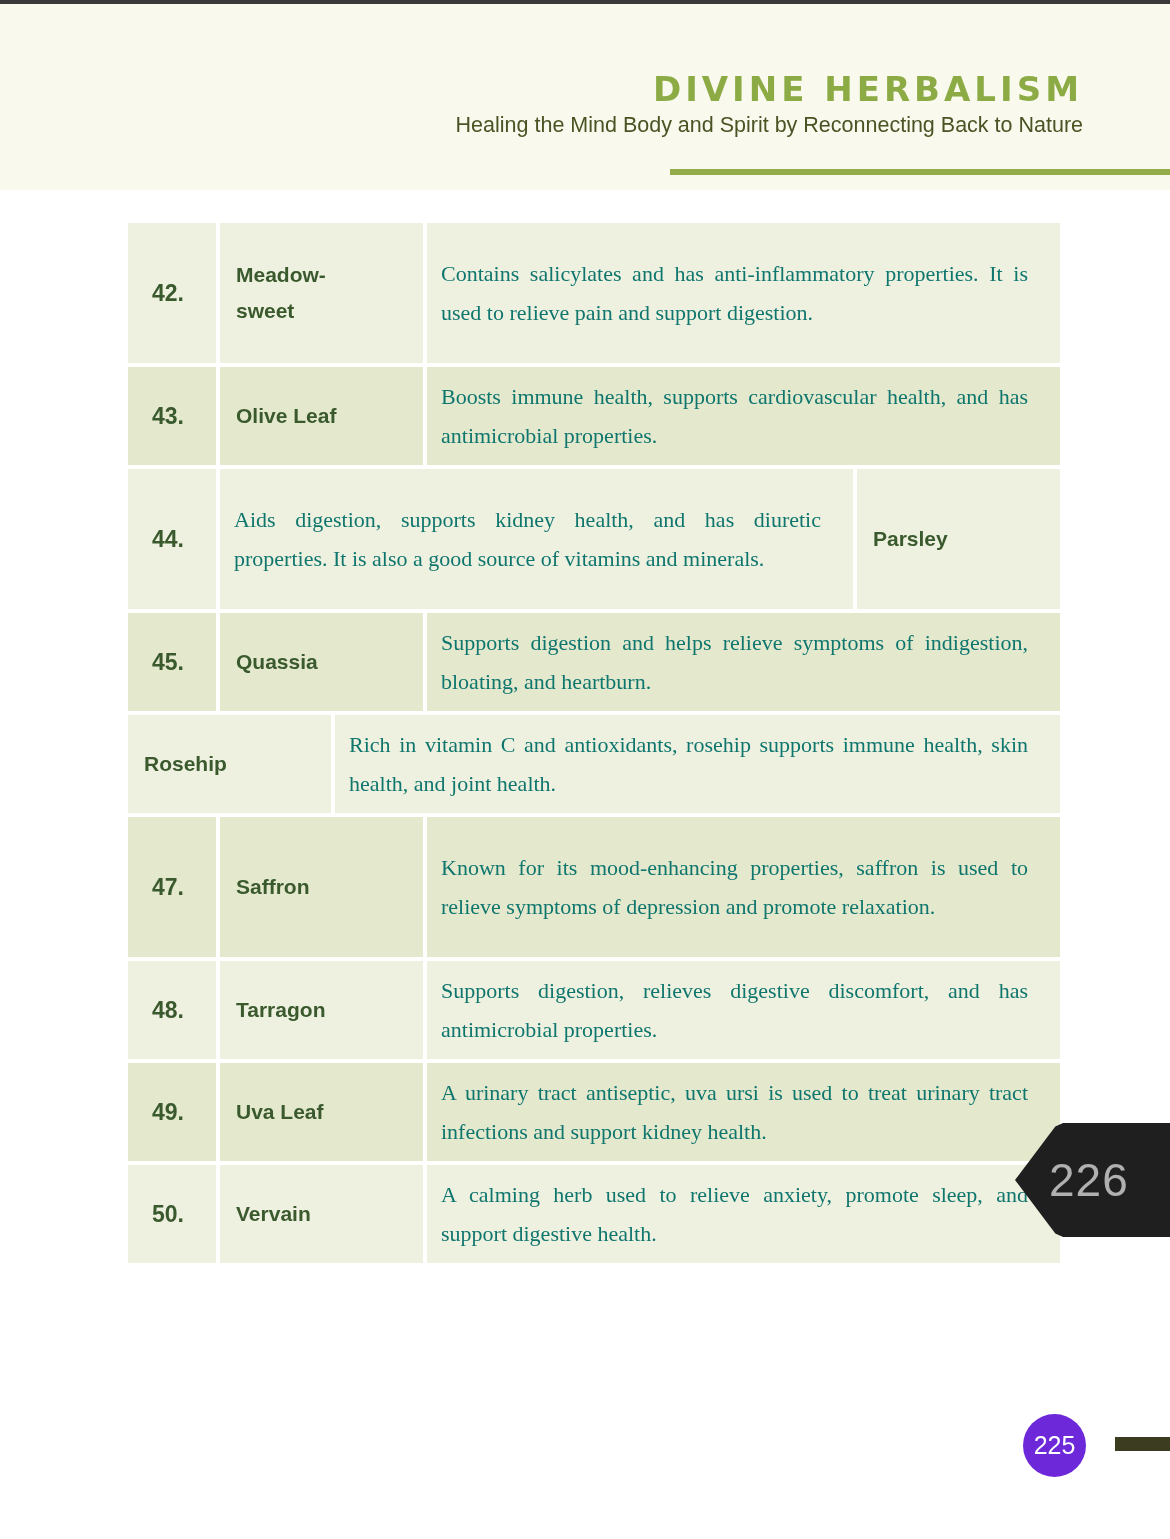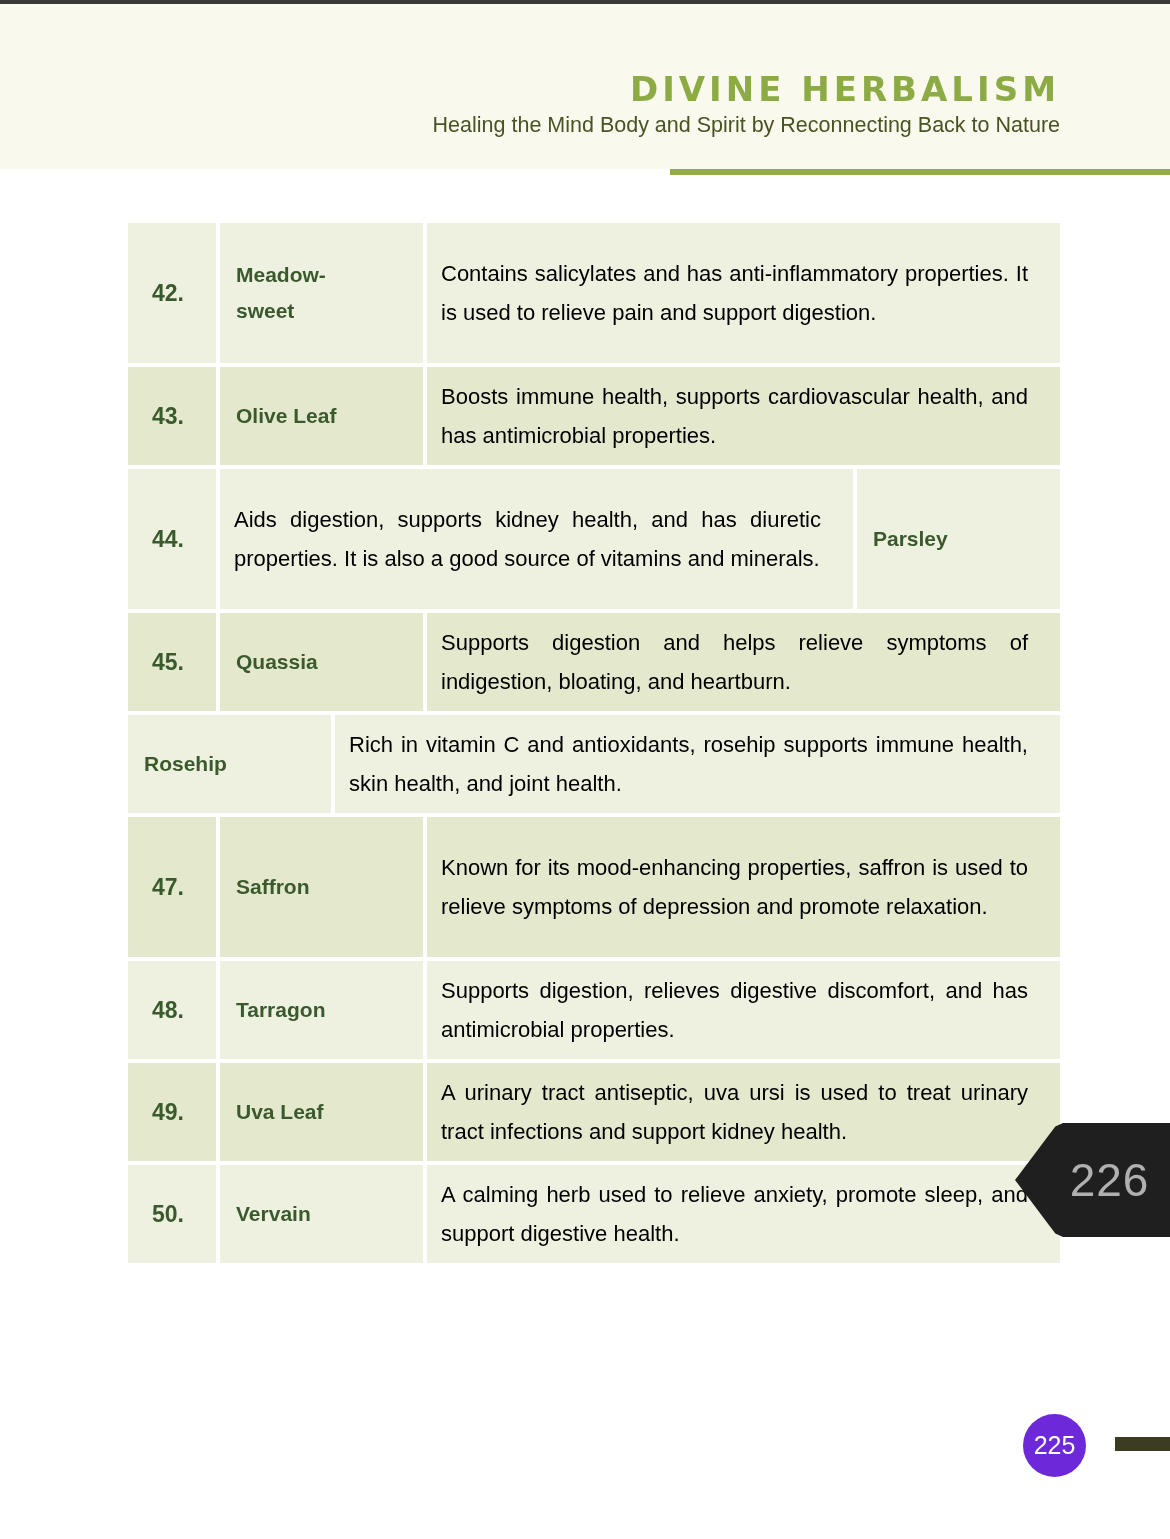--- a/index.html
+++ b/index.html
@@ -15,24 +15,24 @@
   
   .top-strip {
     position: absolute; top: 0; left: 0;
     width: 1170px; height: 4px;
     background: #3a3a3a;
   }
 
   
   .header-band {
     position: absolute; top: 4px; left: 0;
-    width: 1170px; height: 165px;
+    width: 1170px; height: 186px;
     background: #f9f9ee;
     text-align: right;
-    padding-right: 110px;
+    padding-right: 87px;
   }
   .book-title {
     margin-top: 66px;
     font-size: 34px;
     font-weight: 800;
     letter-spacing: 4px;
     color: #8cab44;
     line-height: 38px;
     font-family: "DejaVu Sans", sans-serif;
   }
@@ -75,33 +75,33 @@
     width: 203px; flex: 0 0 203px;
     padding-left: 16px; padding-right: 58px;
     font-size: 21px; font-weight: 700;
     color: #3a5a2e;
     line-height: 36px;
   }
   .cell-desc {
     flex: 1 1 auto;
     padding: 10px 32px 10px 14px;
     font-size: 22px;
-    color: #000000;
+    color: #0f766e;
     line-height: 39px;
-    font-family: Liberation Sans, sans-serif;
+    font-family: Liberation Serif, serif;
   }
   .cell-desc p { text-align: justify; width: 100%; }
 
   
   .page-tab {
     position: absolute; top: 1123px; right: 0;
     width: 155px; height: 114px;
     background: #1f1f1f;
     clip-path: polygon(0 50%, 26% 3%, 31% 0, 100% 0, 100% 100%, 31% 100%, 26% 97%);
-    display: flex; align-items: center; justify-content: center;
+    display: flex; align-items: center; justify-content: flex-start;
     padding-left: 34px;
   }
   .page-tab-number {
     font-size: 46px;
     color: #b0b0b0;
     letter-spacing: 1px;
   }
 
   
   .page-badge {

